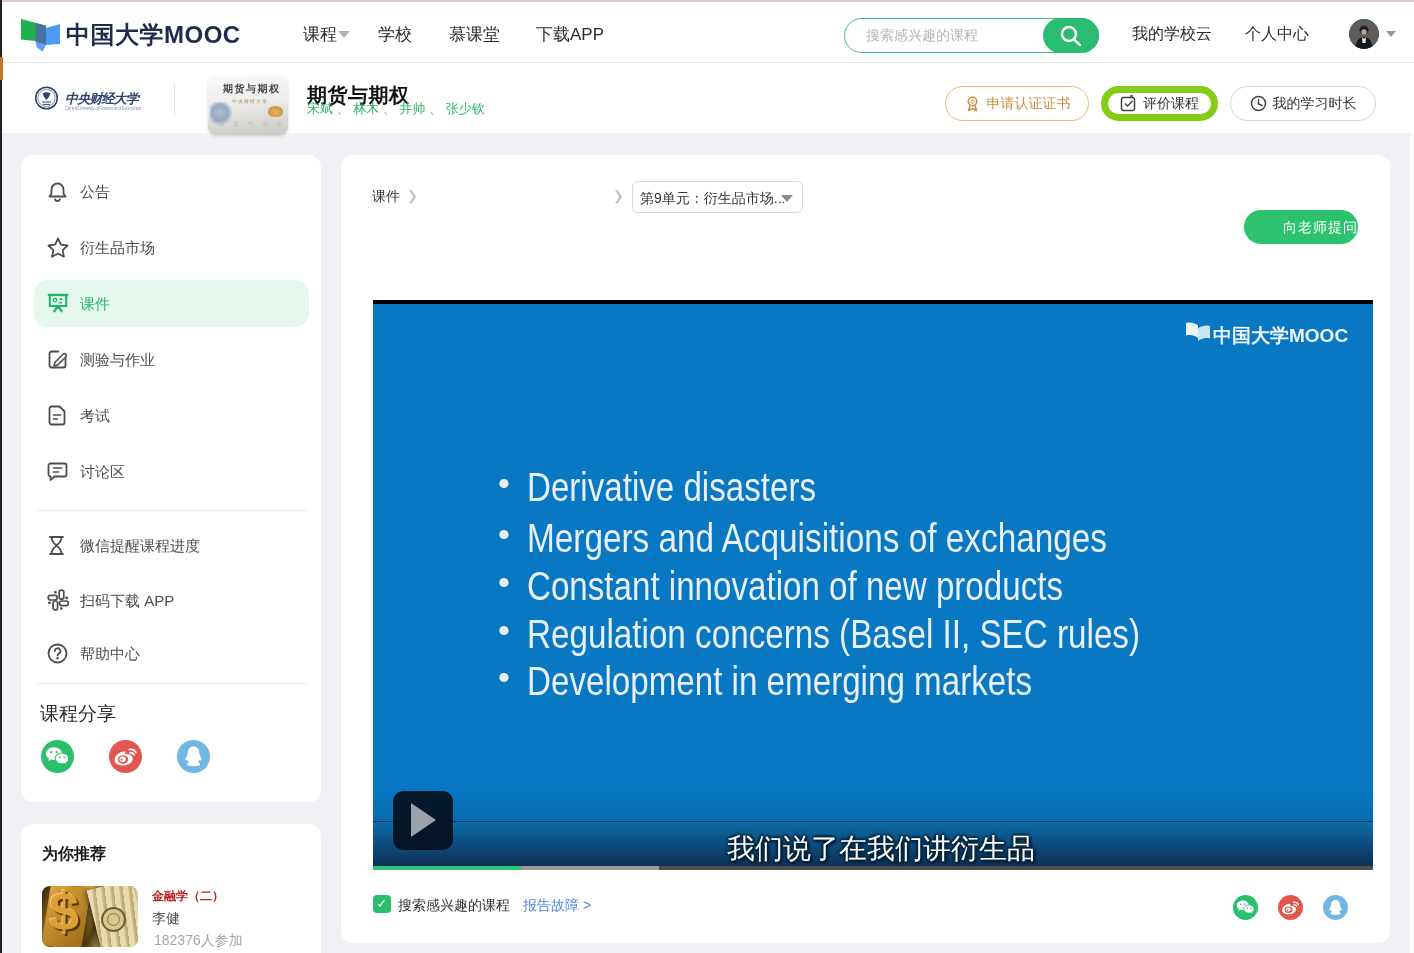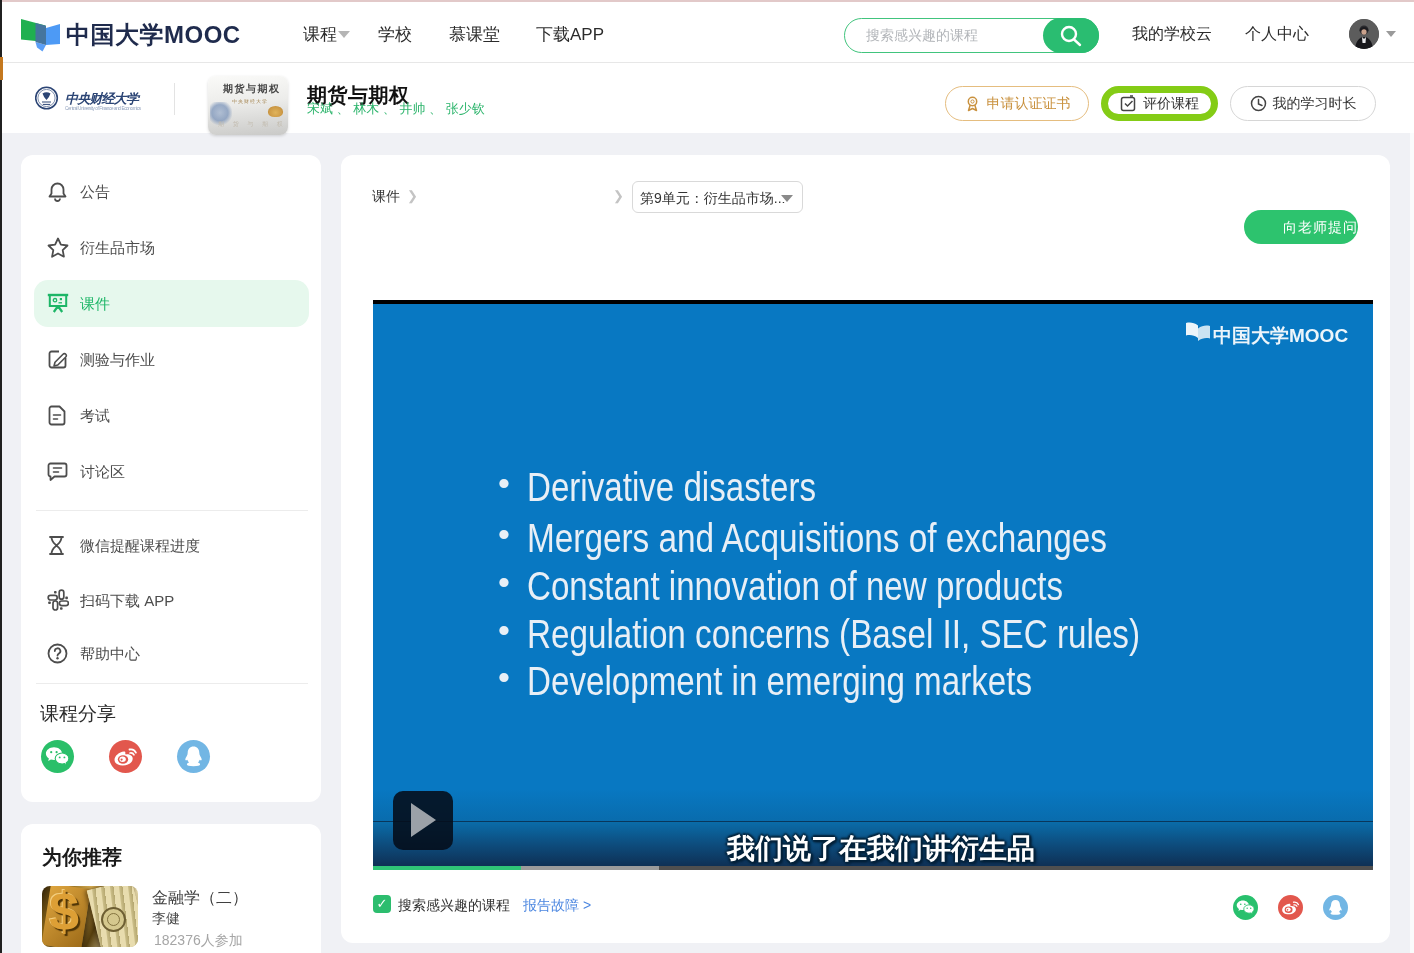--- a/index.html
+++ b/index.html
@@ -41,23 +41,23 @@
 
 
 #side1 { left:21px; top:155px; width:300px; height:647px; background:#fff; border-radius:12px; z-index:2; }
 #side2 { left:21px; top:824px; width:300px; height:170px; background:#fff; border-radius:12px; z-index:2; }
 .mitem { left:26px; height:20px; display:flex; align-items:flex-end; }
 .mlabel { position:absolute; left:33px; top:1px; font-size:15px; color:#4d4d4d; white-space:nowrap; }
 #selitem { left:13px; top:125px; width:275px; height:47px; border-radius:14px; background:#e6f8ed; }
 .sdiv { left:15px; width:272px; height:1px; background:#ececec; }
 #sharetitle { left:19px; top:546px; font-size:19px; color:#2b2b2b; }
 .sharec { top:585px; width:33px; height:33px; border-radius:50%; }
-#recotitle { left:21px; top:20px; font-size:20px; font-weight:bold; color:#1a1a1a; }
+#recotitle { left:21px; top:20px; font-size:16px; font-weight:bold; color:#1a1a1a; }
 #recothumb { left:21px; top:62px; width:96px; height:61px; border-radius:8px; overflow:hidden; }
-#reconame { left:131px; top:64px; font-size:16px; font-weight:normal; color:#404040; }
+#reconame { left:131px; top:64px; font-size:12px; font-weight:bold; color:#b91c1c; }
 #recoteacher { left:131px; top:86px; font-size:14px; color:#4d4d4d; }
 #recocount { left:133px; top:108px; font-size:14px; color:#a6a6a6; }
 
 
 #maincard { left:341px; top:155px; width:1049px; height:788px; background:#fff; border-radius:12px; z-index:2; }
 #bc-kj { left:31px; top:33px; font-size:14px; color:#333; }
 .bcsel { top:26px; height:32px; border:1px solid #d9d9d9; border-radius:6px; background:#fff; font-size:14px; color:#333; }
 #bcsel1 { left:88px; width:175px; }
 #bcsel2 { left:291px; width:171px; }
 .bcsel span { position:absolute; left:7px; top:8px; white-space:nowrap; }
@@ -74,21 +74,21 @@
 #vpregrad { left:0; top:489px; width:1000px; height:32px; background:linear-gradient(180deg,rgba(8,120,194,0) 0%, rgba(9,105,168,0.8) 100%); }
 #vtitle { left:150px; top:39px; font-size:59px; color:#eef4f9; white-space:nowrap; }
 #vtitle b { font-weight:normal; display:inline-block; transform-origin:left center; }
 .vb { position:absolute; left:124px; white-space:nowrap; font-size:41px; color:#e8eff6; }
 .vb i { font-style:normal; position:absolute; left:1px; top:0; font-size:34px; }
 .vb b { font-weight:normal; display:inline-block; margin-left:30px; transform-origin:left center; }
 #vwm { left:812px; top:20px; opacity:0.93; }
 #vwmtext { position:absolute; left:28px; top:3px; font-size:19px; font-weight:bold; color:#fff; white-space:nowrap; }
 #vplay { left:20px; top:491px; width:60px; height:59px; border-radius:10px; background:rgba(5,13,25,0.88); }
 #vplaytri { position:absolute; left:18px; top:12px; width:0; height:0; border-left:25px solid #9ba1a8; border-top:17px solid transparent; border-bottom:17px solid transparent; }
-#vsub { left:8px; top:530px; width:1000px; text-align:center; font-size:28px; font-weight:bold; color:#fff; text-shadow:-2px 0 2px #05233a, 2px 0 2px #05233a, 0 -2px 2px #05233a, 0 2px 2px #05233a, 2px 2px 3px #04192c; letter-spacing:0; }
+#vsub { left:8px; top:530px; width:1000px; text-align:center; font-size:28px; font-weight:normal; color:#fff; text-shadow:-2px 0 2px #05233a, 2px 0 2px #05233a, 0 -2px 2px #05233a, 0 2px 2px #05233a, 2px 2px 3px #04192c; letter-spacing:0; }
 #vprog { left:0; top:566px; width:1000px; height:4px; background:#4f4f4f; }
 #vprog .pg { position:absolute; left:0; top:0; width:148px; height:4px; background:#2fc577; }
 #vprog .pb { position:absolute; left:148px; top:0; width:138px; height:4px; background:#9b9b9b; }
 
 
 #chkbox { left:32px; top:740px; width:18px; height:18px; border-radius:4px; background:#2cbd6e; color:#fff; font-size:13px; text-align:center; line-height:18px; }
 #autoplay { left:57px; top:742px; font-size:14px; color:#333; }
 #report { left:182px; top:742px; font-size:14px; color:#4b86e0; }
 .vsharec { top:740px; width:25px; height:25px; border-radius:50%; }
 

